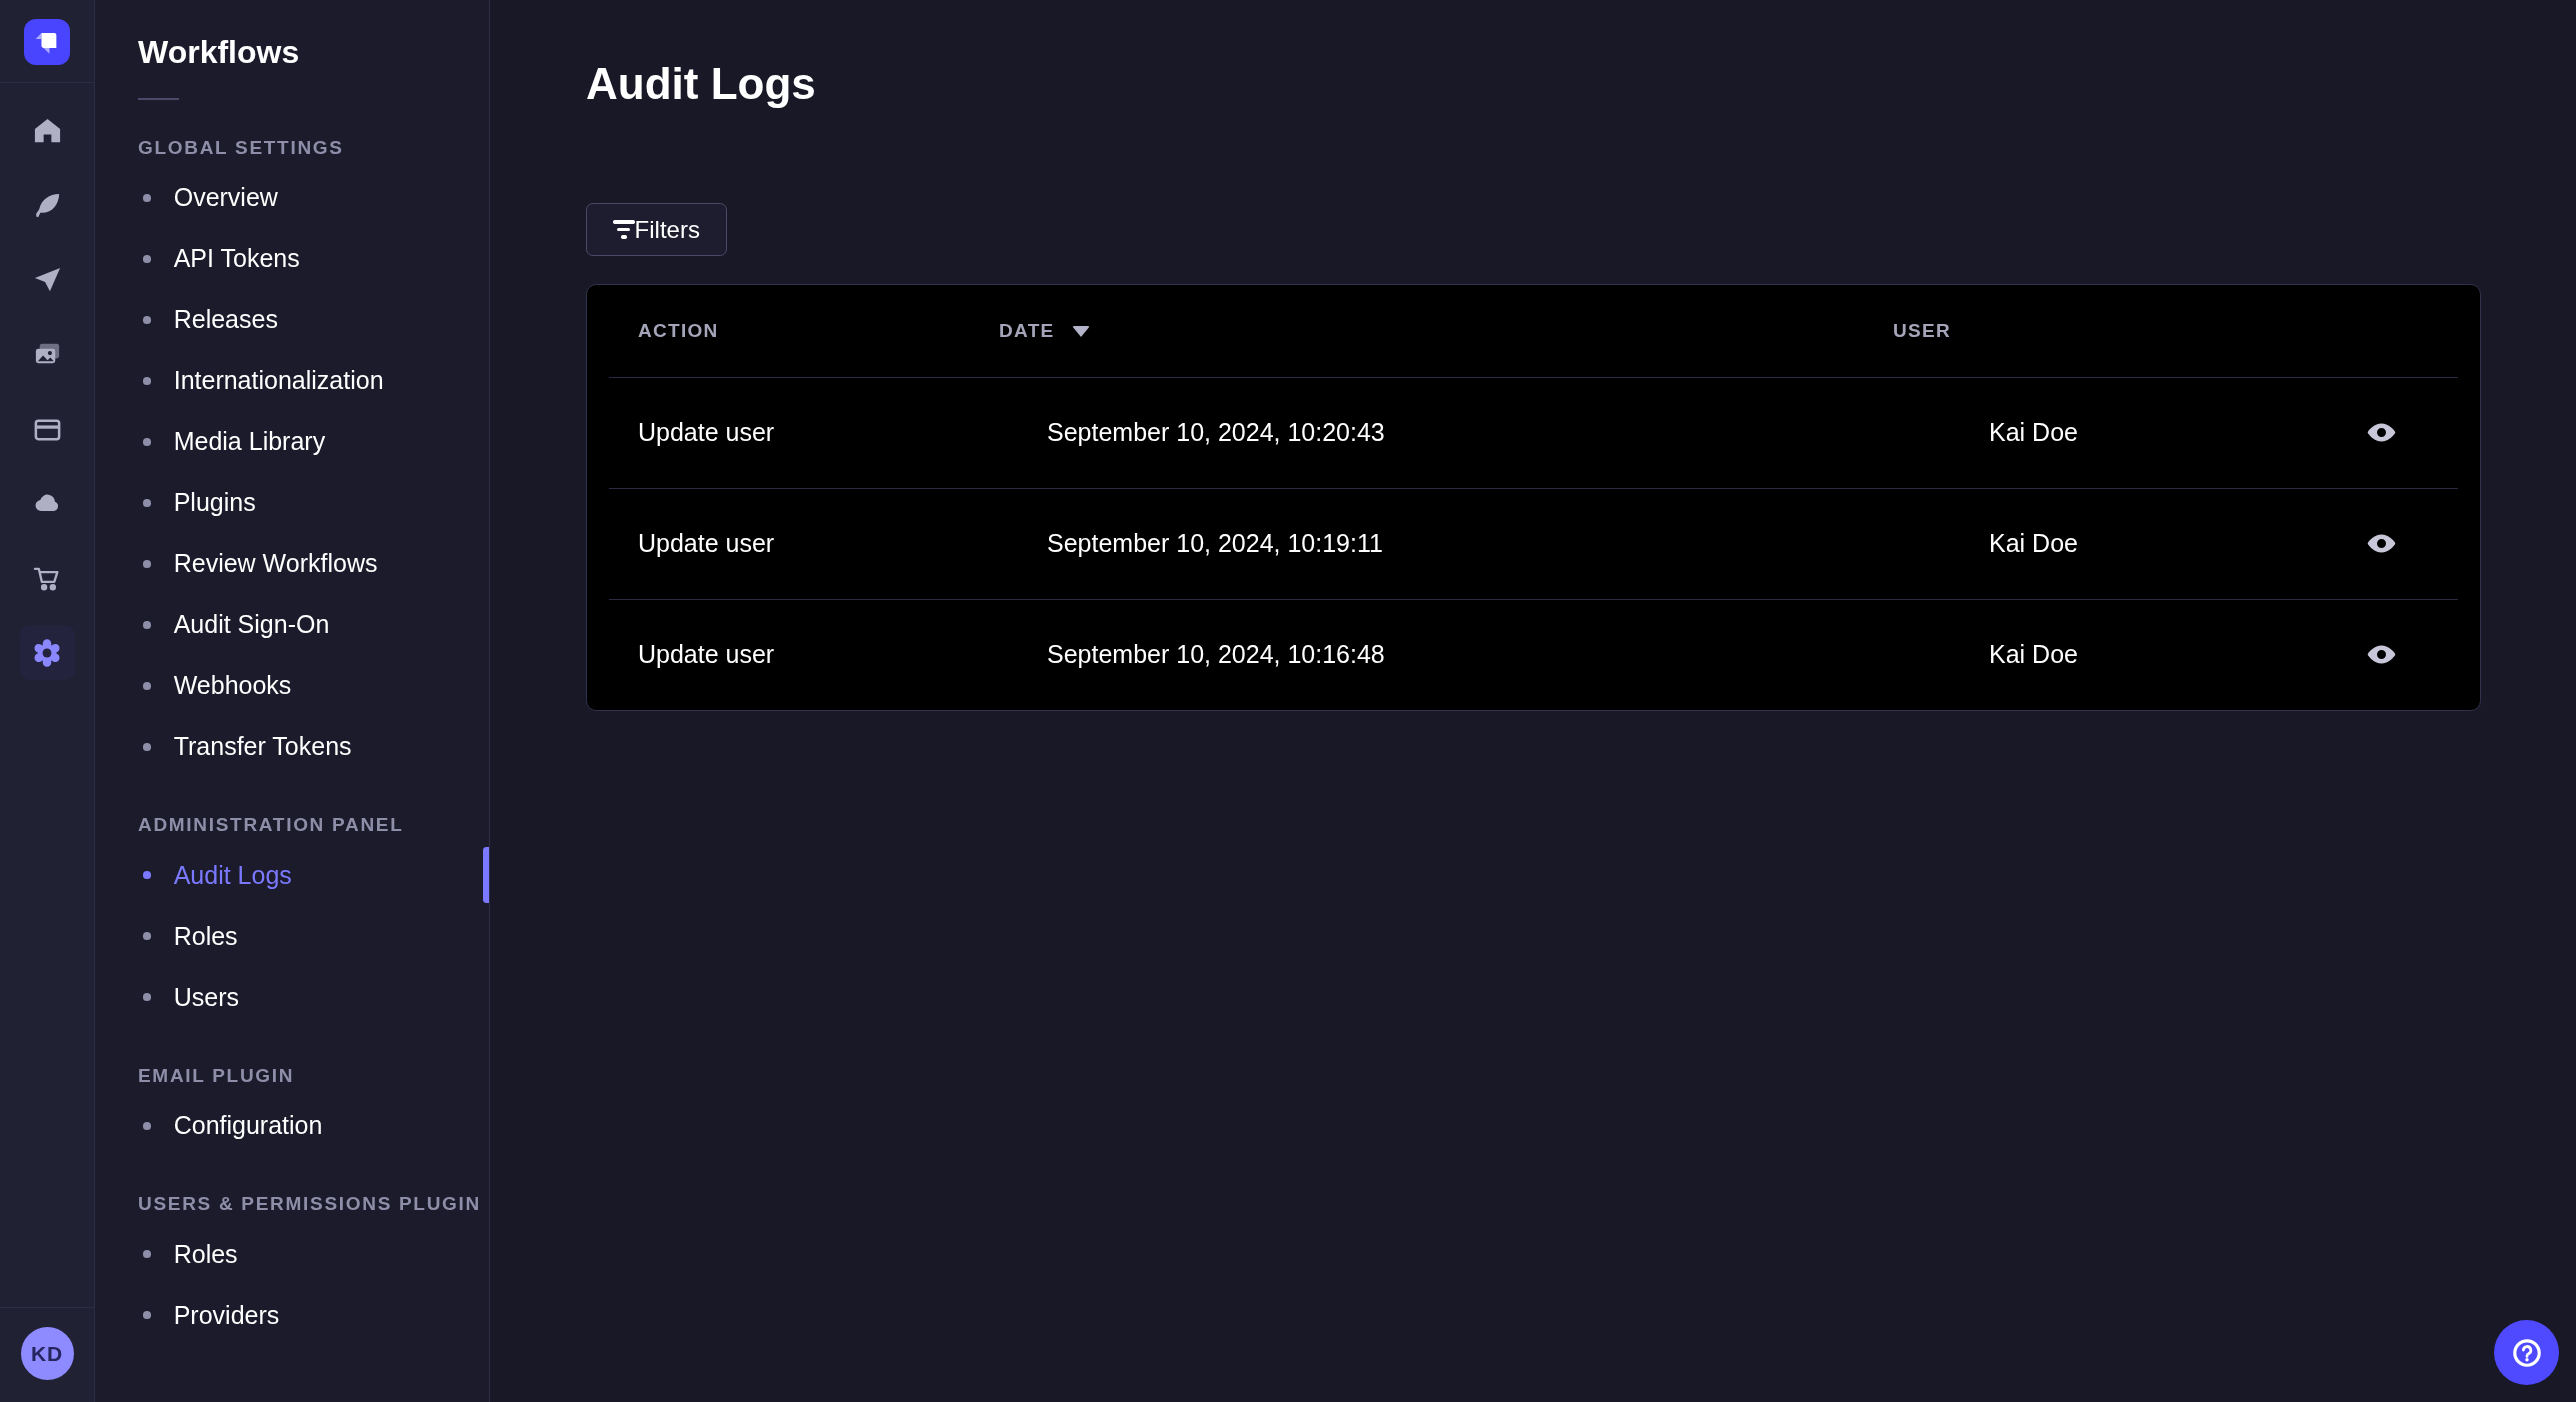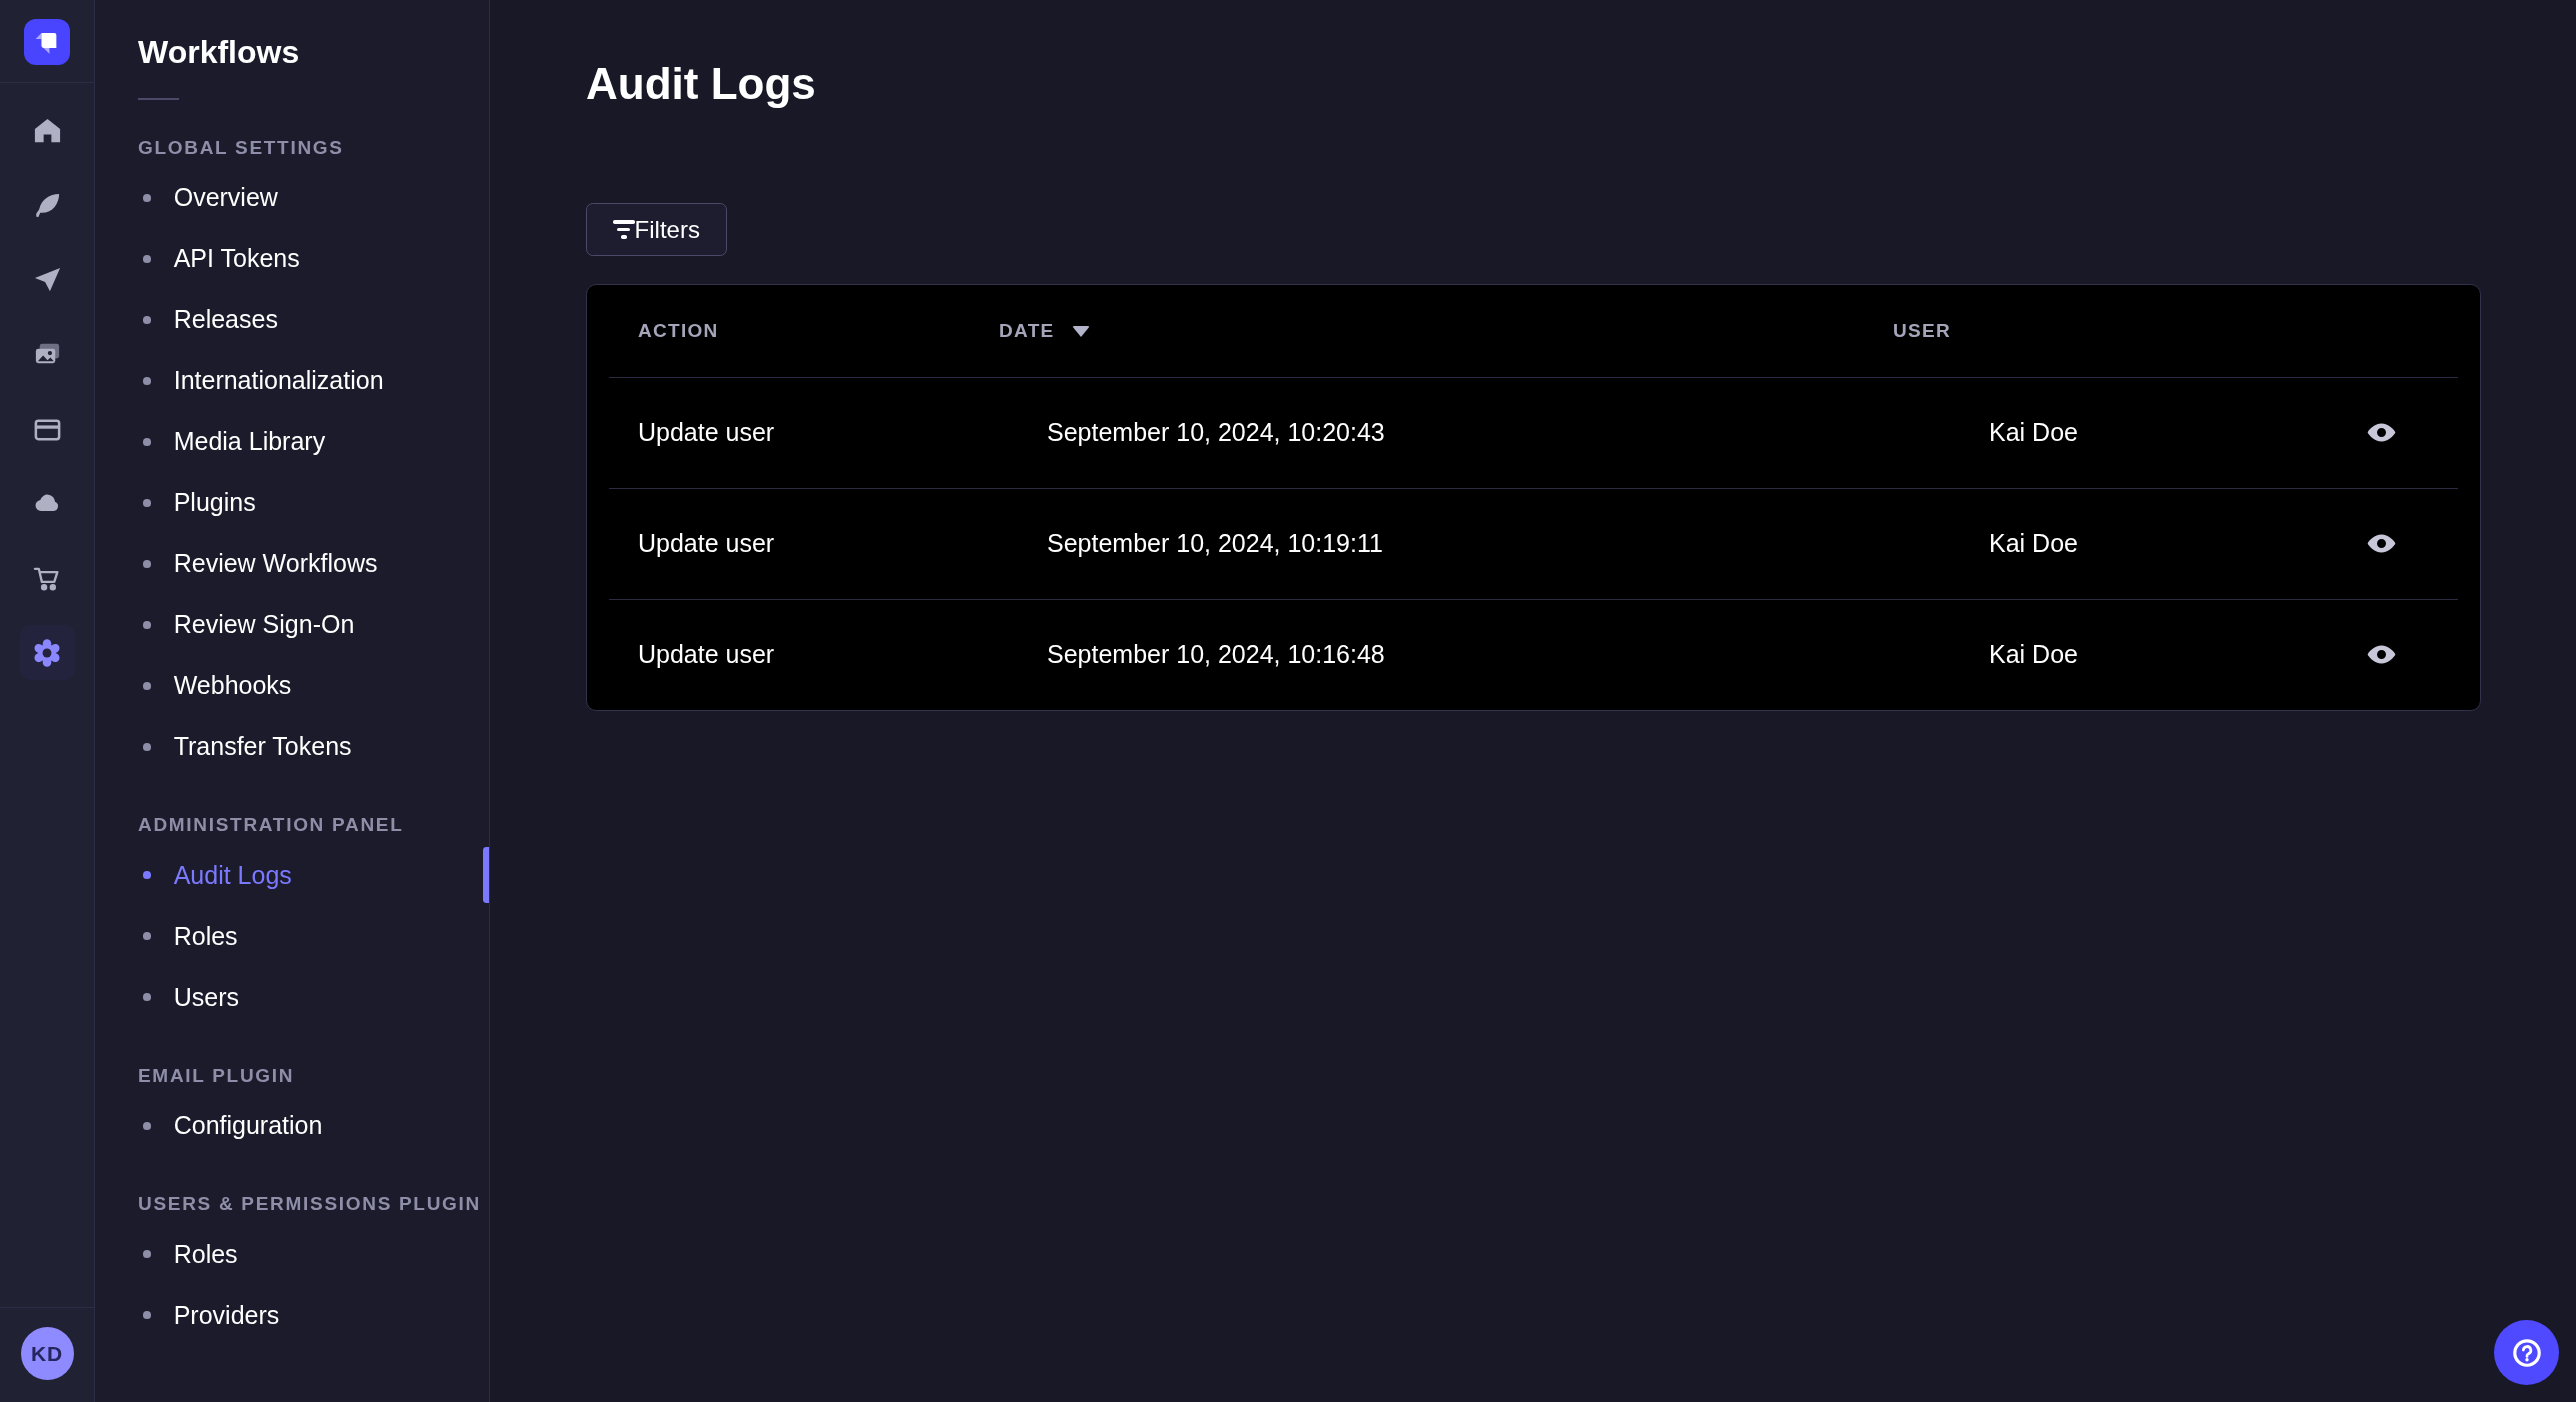--- a/index.html
+++ b/index.html
@@ -217,21 +217,21 @@
         <li class="nav-item">
             <span class="bullet"></span>
             <span class="label">Plugins</span>
           </li>
         <li class="nav-item">
             <span class="bullet"></span>
             <span class="label">Review Workflows</span>
           </li>
         <li class="nav-item">
             <span class="bullet"></span>
-            <span class="label">Review Sign-On</span>
+            <span class="label">Audit Sign-On</span>
           </li>
         <li class="nav-item">
             <span class="bullet"></span>
             <span class="label">Webhooks</span>
           </li>
         <li class="nav-item">
             <span class="bullet"></span>
             <span class="label">Transfer Tokens</span>
           </li>
       </ul>

